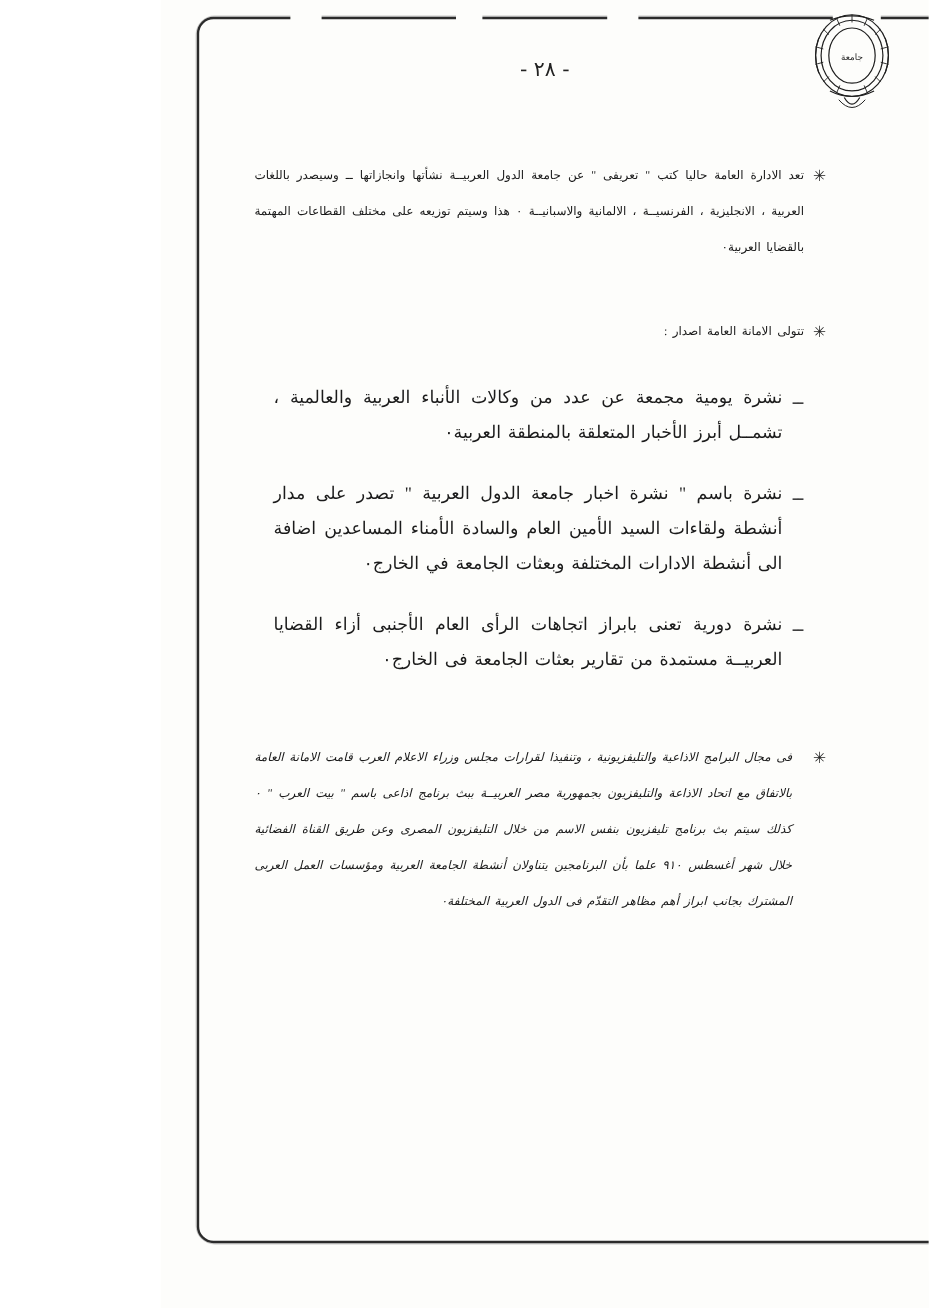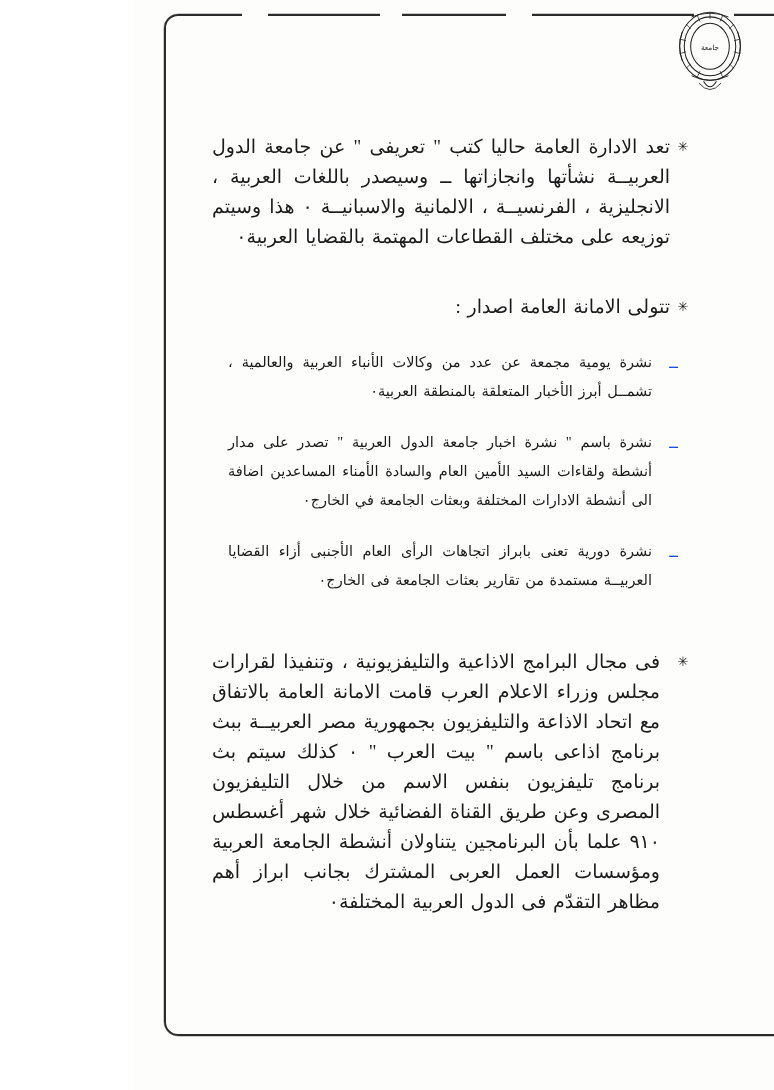--- a/index.html
+++ b/index.html
@@ -88,47 +88,47 @@
     font-size: 13px;
     line-height: 30px;
     text-align: center;
     color: #222;
     user-select: none;
   }
   .dash {
     flex: 0 0 26px;
     font-size: 15px;
     line-height: 30px;
-    text-align: right;
-    color: #1d4ed8;
+    text-align: center;
+    color: #404040;
     user-select: none;
   }
   .para {
     flex: 1 1 auto;
-    font-size: 19px;
+    font-size: 10px;
     line-height: 30px;
     text-align: justify;
     text-justify: inter-word;
     word-spacing: 2px;
     letter-spacing: .3px;
   }
   .para.small {
     font-size: 14.5px;
     line-height: 29px;
     margin-left: 16px;
   }
   .sub {
     margin-right: 18px;
     margin-bottom: 22px;
   }
   .heading-line .para {
   }
   .gap-lg { margin-bottom: 40px; }
   .gap-xl { margin-bottom: 52px; }
-  .indent-strong { padding-right: 10px; }
+  .indent-strong { padding-right: 10px; font-style: italic; }
 </style>
 </head>
 <body>
 
 <div class="page">
 
   <div class="page-frame"></div>
   <div class="frame-gap" style="left:108px; top:10px; width:26px;"></div>
   <div class="frame-gap" style="left:246px; top:10px; width:22px;"></div>
   <div class="frame-gap" style="left:372px; top:10px; width:26px;"></div>
@@ -161,20 +161,21 @@
         <line x1="76" y1="70" x2="71" y2="65"></line>
         <line x1="36" y1="80" x2="39" y2="73"></line>
         <line x1="64" y1="80" x2="61" y2="73"></line>
       </g>
       <text x="50" y="50" font-size="8" text-anchor="middle" fill="#1f1f1f" font-family="DejaVu Sans, sans-serif">جامعة</text>
       <path d="M43 84 Q50 96 57 84" fill="none" stroke="#1f1f1f" stroke-width="1.1"></path>
       <path d="M38 86 Q50 100 62 86" fill="none" stroke="#1f1f1f" stroke-width=".9"></path>
     </svg>
   </div>
 
+  <div class="page-number">- ٢٨ -</div>
 
   <div class="content">
 
     <div class="block gap-lg">
       <div class="bullet">✳</div>
       <div class="para">تعد الادارة العامة حاليا كتب " تعريفى " عن جامعة الدول العربيــة نشأتها وانجازاتها ــ وسيصدر باللغات العربية ، الانجليزية ، الفرنسيــة ، الالمانية والاسبانيــة ٠ هذا وسيتم توزيعه على مختلف القطاعات المهتمة بالقضايا العربية٠</div>
     </div>
 
     <div class="block heading-line">
       <div class="bullet">✳</div>

